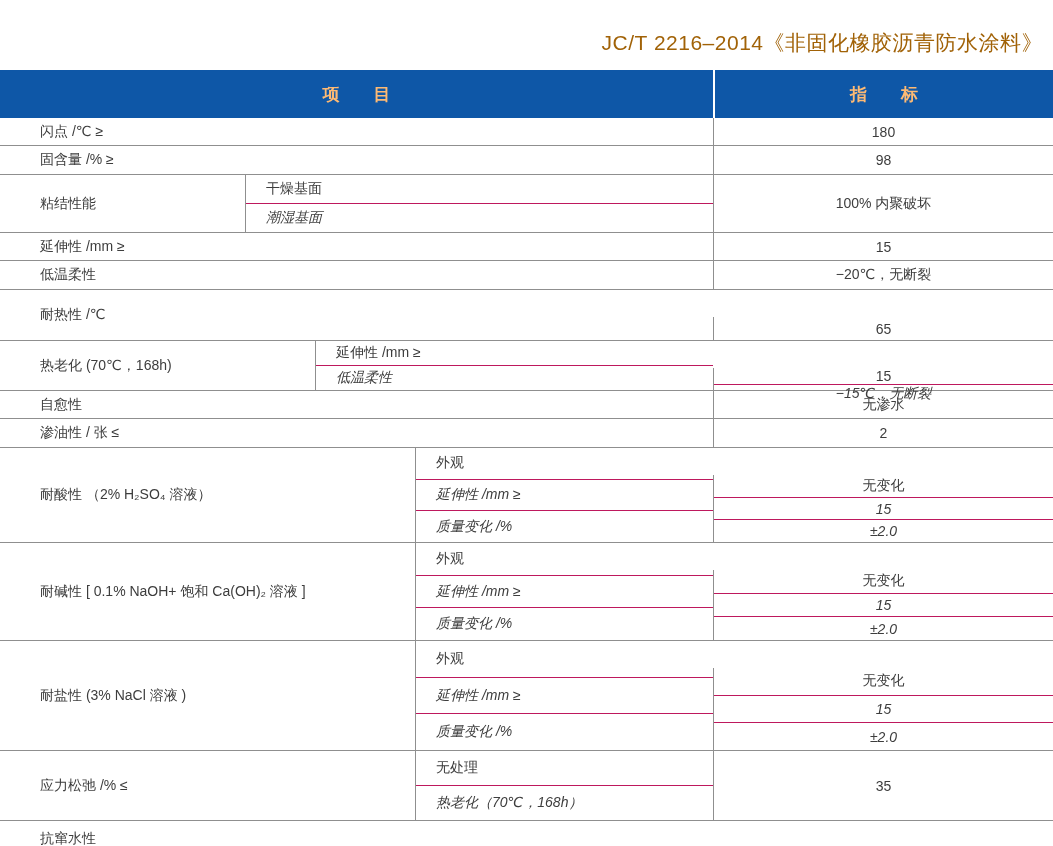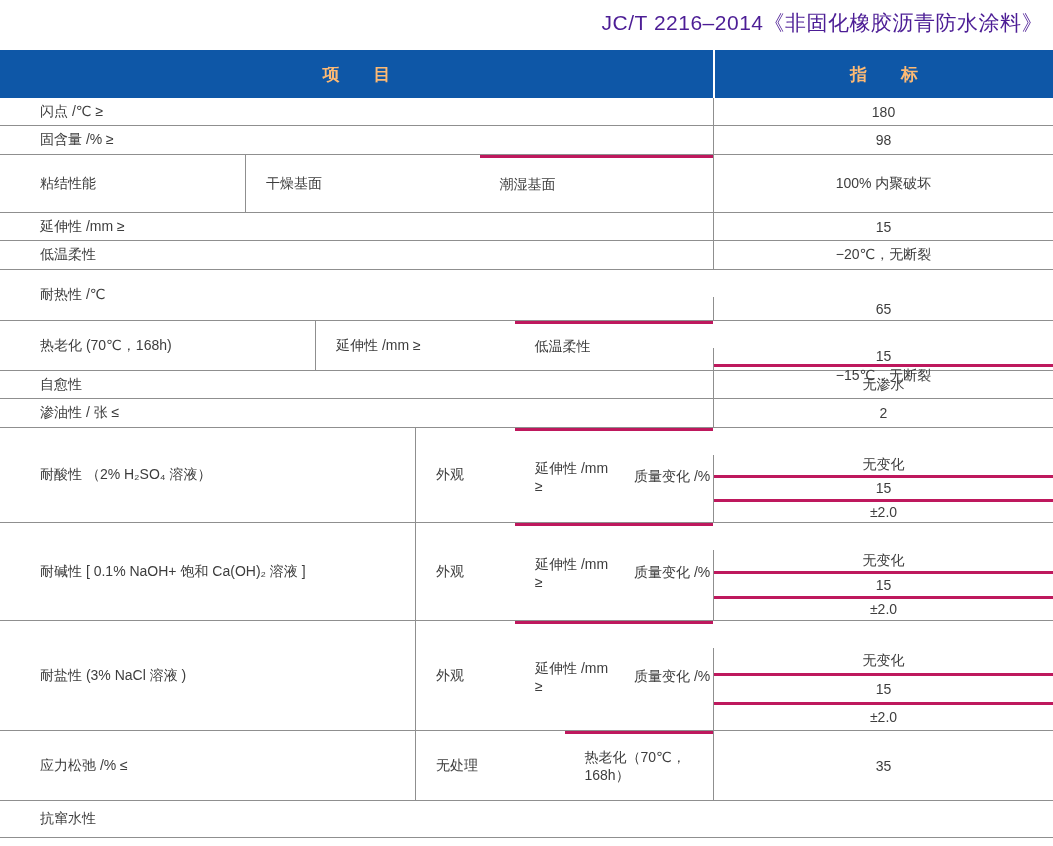--- a/index.html
+++ b/index.html
@@ -10,21 +10,22 @@
     color: #3d3d3d;
     overflow: hidden;
   }
   .page { width: 1053px; height: 846px; }
 
   .title {
     text-align: right;
     padding: 9px 10px 0 0;
     font-size: 21px;
     letter-spacing: 0.5px;
-    color: #4c1d95;
+    color: #a16207;
+    margin-top: 20px;
   }
 
   .spec-table { margin-top: 13px; width: 1053px; }
 
   
   .thead {
     display: flex;
     height: 48px;
     background: #0e57a7;
     color: #fdba74;
@@ -60,29 +61,29 @@
 
   .val {
     width: 340px;
     border-left: 1px solid #8f8f8f;
     display: flex; align-items: center; justify-content: center;
     text-align: center;
   }
 
   .subcol {
     flex: 1;
-    display: flex; flex-direction: row;
+    display: flex; flex-direction: column;
     border-left: 1px solid #8f8f8f;
   }
   .subrow {
     flex: 1;
     display: flex; align-items: center;
     padding-left: 20px;
   }
-  .subrow + .subrow { border-top: 3px solid #be185d; }
+  .subrow + .subrow { border-top: 1px solid #be185d; font-style: italic; }
 
   .valcol {
     width: 340px;
     border-left: 1px solid #8f8f8f;
     display: flex; flex-direction: column; margin-top: 27px;
   }
   .valcol .subrow { justify-content: center; padding-left: 0; text-align: center; }
 </style>
 </head>
 <body>

